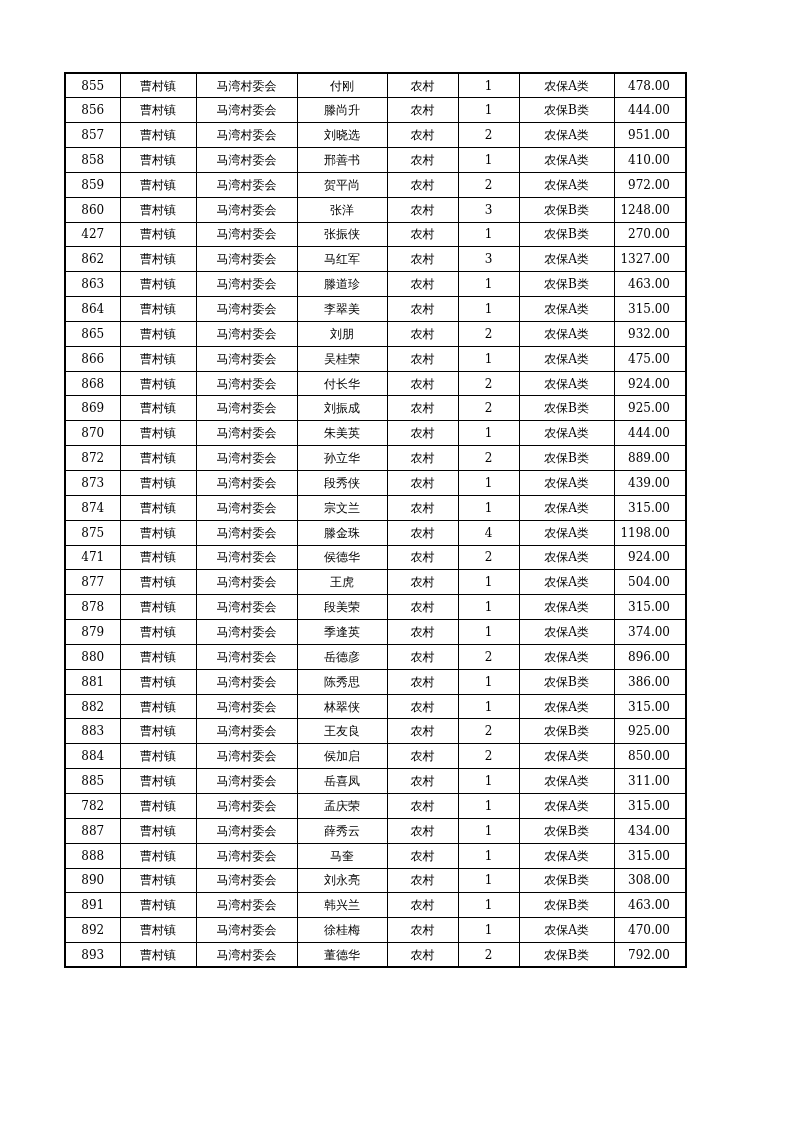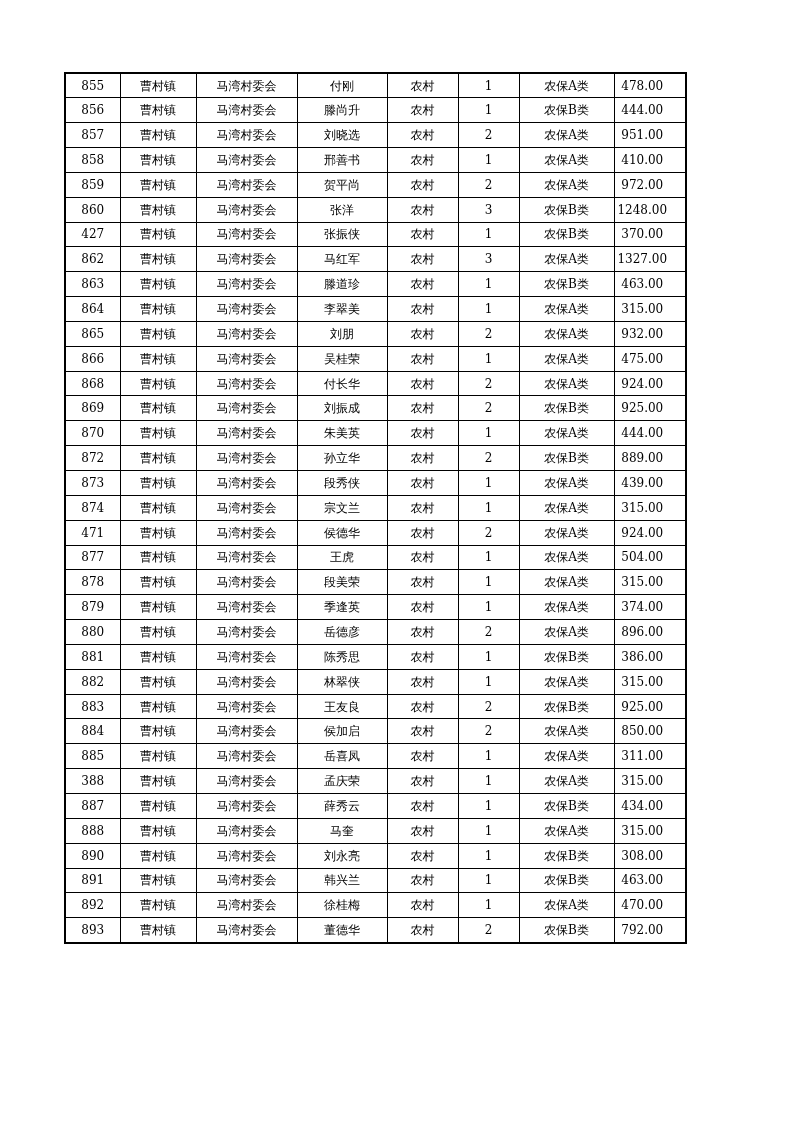--- a/index.html
+++ b/index.html
@@ -35,20 +35,21 @@
     font-size: 12px;
     line-height: 1;
     color: #000000;
     text-align: center;
     vertical-align: middle;
     white-space: nowrap;
     overflow: hidden;
     padding: 0;
   }
   table.payment-table td.col-amount {
+    text-align: right;
     padding-right: 15px;
   }
 </style>
 </head>
 <body>
 
 <div class="page">
   <table class="payment-table">
     <colgroup>
       <col style="width:55px">
@@ -122,21 +123,21 @@
           <td class="col-amount">1248.00</td>
         </tr>
         <tr>
           <td>427</td>
           <td>曹村镇</td>
           <td>马湾村委会</td>
           <td>张振侠</td>
           <td>农村</td>
           <td>1</td>
           <td>农保B类</td>
-          <td class="col-amount">370.00</td>
+          <td class="col-amount">270.00</td>
         </tr>
         <tr>
           <td>862</td>
           <td>曹村镇</td>
           <td>马湾村委会</td>
           <td>马红军</td>
           <td>农村</td>
           <td>3</td>
           <td>农保A类</td>
           <td class="col-amount">1327.00</td>
@@ -235,20 +236,30 @@
           <td>874</td>
           <td>曹村镇</td>
           <td>马湾村委会</td>
           <td>宗文兰</td>
           <td>农村</td>
           <td>1</td>
           <td>农保A类</td>
           <td class="col-amount">315.00</td>
         </tr>
         <tr>
+          <td>875</td>
+          <td>曹村镇</td>
+          <td>马湾村委会</td>
+          <td>滕金珠</td>
+          <td>农村</td>
+          <td>4</td>
+          <td>农保A类</td>
+          <td class="col-amount">1198.00</td>
+        </tr>
+        <tr>
           <td>471</td>
           <td>曹村镇</td>
           <td>马湾村委会</td>
           <td>侯德华</td>
           <td>农村</td>
           <td>2</td>
           <td>农保A类</td>
           <td class="col-amount">924.00</td>
         </tr>
         <tr>
@@ -335,21 +346,21 @@
           <td>885</td>
           <td>曹村镇</td>
           <td>马湾村委会</td>
           <td>岳喜凤</td>
           <td>农村</td>
           <td>1</td>
           <td>农保A类</td>
           <td class="col-amount">311.00</td>
         </tr>
         <tr>
-          <td>388</td>
+          <td>782</td>
           <td>曹村镇</td>
           <td>马湾村委会</td>
           <td>孟庆荣</td>
           <td>农村</td>
           <td>1</td>
           <td>农保A类</td>
           <td class="col-amount">315.00</td>
         </tr>
         <tr>
           <td>887</td>

